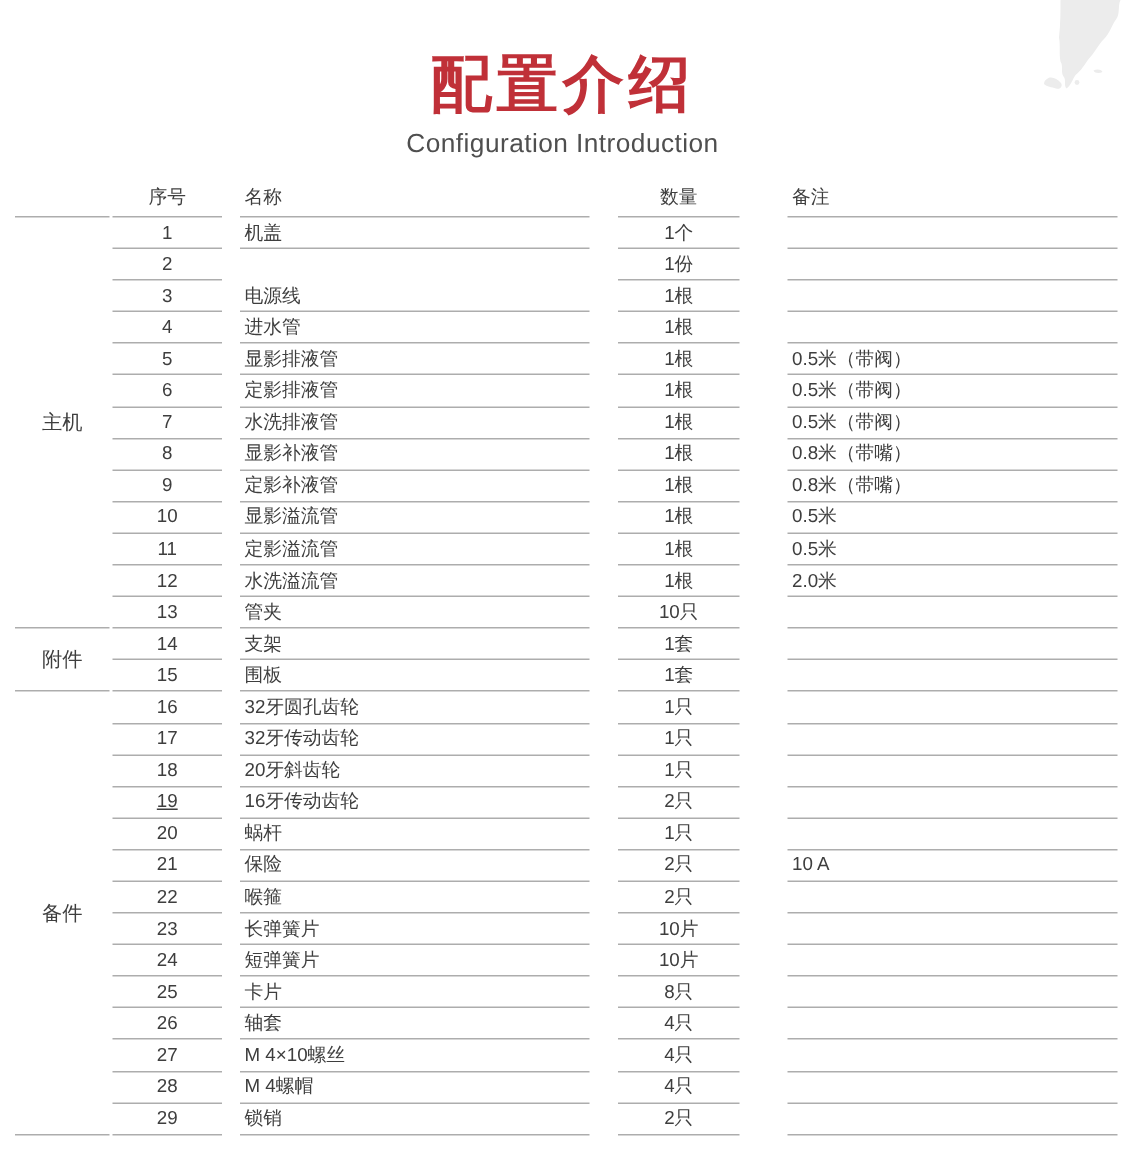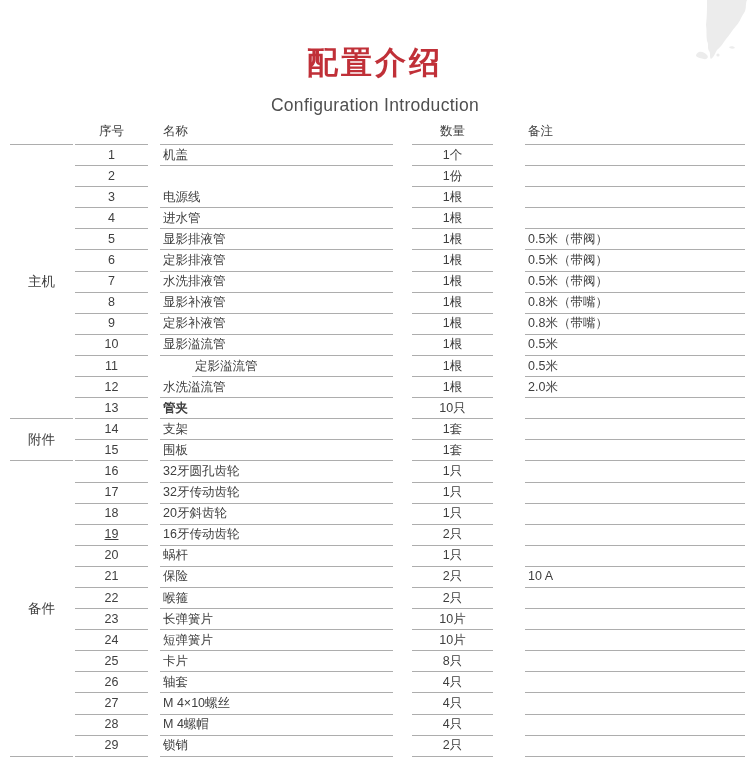--- a/index.html
+++ b/index.html
@@ -22,22 +22,22 @@
   .map-decor{
     position:absolute;top:0;right:0;
     width:65px;height:72px;
     pointer-events:none;
   }
   .title-block{
     position:absolute;top:30px;left:0;
     width:750px;text-align:center;
   }
   .page-title{
-    margin:16px;
-    font-size:31px;
+    margin:4px;
+    font-size:41px;
     font-weight:bold;
     letter-spacing:3px;
     color:var(--accent);
     line-height:1.1;
   }
   .page-subtitle{
     margin:7px 0 0 0;
     font-size:17.5px;
     font-weight:normal;
     letter-spacing:0.3px;
@@ -135,29 +135,29 @@
     <div class="c col-remark al-l" style="grid-row: 9;">0.8米（带嘴）</div>
     <div class="c col-no al-c" style="grid-row: 10;">9</div>
     <div class="c col-name al-l" style="grid-row: 10;">定影补液管</div>
     <div class="c col-qty al-c" style="grid-row: 10;">1根</div>
     <div class="c col-remark al-l" style="grid-row: 10;">0.8米（带嘴）</div>
     <div class="c col-no al-c" style="grid-row: 11;">10</div>
     <div class="c col-name al-l" style="grid-row: 11;">显影溢流管</div>
     <div class="c col-qty al-c" style="grid-row: 11;">1根</div>
     <div class="c col-remark al-l" style="grid-row: 11;">0.5米</div>
     <div class="c col-no al-c" style="grid-row: 12;">11</div>
-    <div class="c col-name al-l" style="grid-row: 12; margin-left: 32px;">定影溢流管</div>
+    <div class="c col-name al-l" style="grid-row: 12;">定影溢流管</div>
     <div class="c col-qty al-c" style="grid-row: 12;">1根</div>
     <div class="c col-remark al-l" style="grid-row: 12;">0.5米</div>
     <div class="c col-no al-c" style="grid-row: 13;">12</div>
     <div class="c col-name al-l" style="grid-row: 13;">水洗溢流管</div>
     <div class="c col-qty al-c" style="grid-row: 13;">1根</div>
     <div class="c col-remark al-l" style="grid-row: 13;">2.0米</div>
     <div class="c col-no al-c" style="grid-row: 14;">13</div>
-    <div class="c col-name al-l" style="grid-row: 14; font-weight: bold;">管夹</div>
+    <div class="c col-name al-l" style="grid-row: 14;">管夹</div>
     <div class="c col-qty al-c" style="grid-row: 14;">10只</div>
     <div class="c col-remark al-l" style="grid-row: 14;"></div>
     <div class="c col-no al-c" style="grid-row: 15;">14</div>
     <div class="c col-name al-l" style="grid-row: 15;">支架</div>
     <div class="c col-qty al-c" style="grid-row: 15;">1套</div>
     <div class="c col-remark al-l" style="grid-row: 15;"></div>
     <div class="c col-no al-c" style="grid-row: 16;">15</div>
     <div class="c col-name al-l" style="grid-row: 16;">围板</div>
     <div class="c col-qty al-c" style="grid-row: 16;">1套</div>
     <div class="c col-remark al-l" style="grid-row: 16;"></div>

